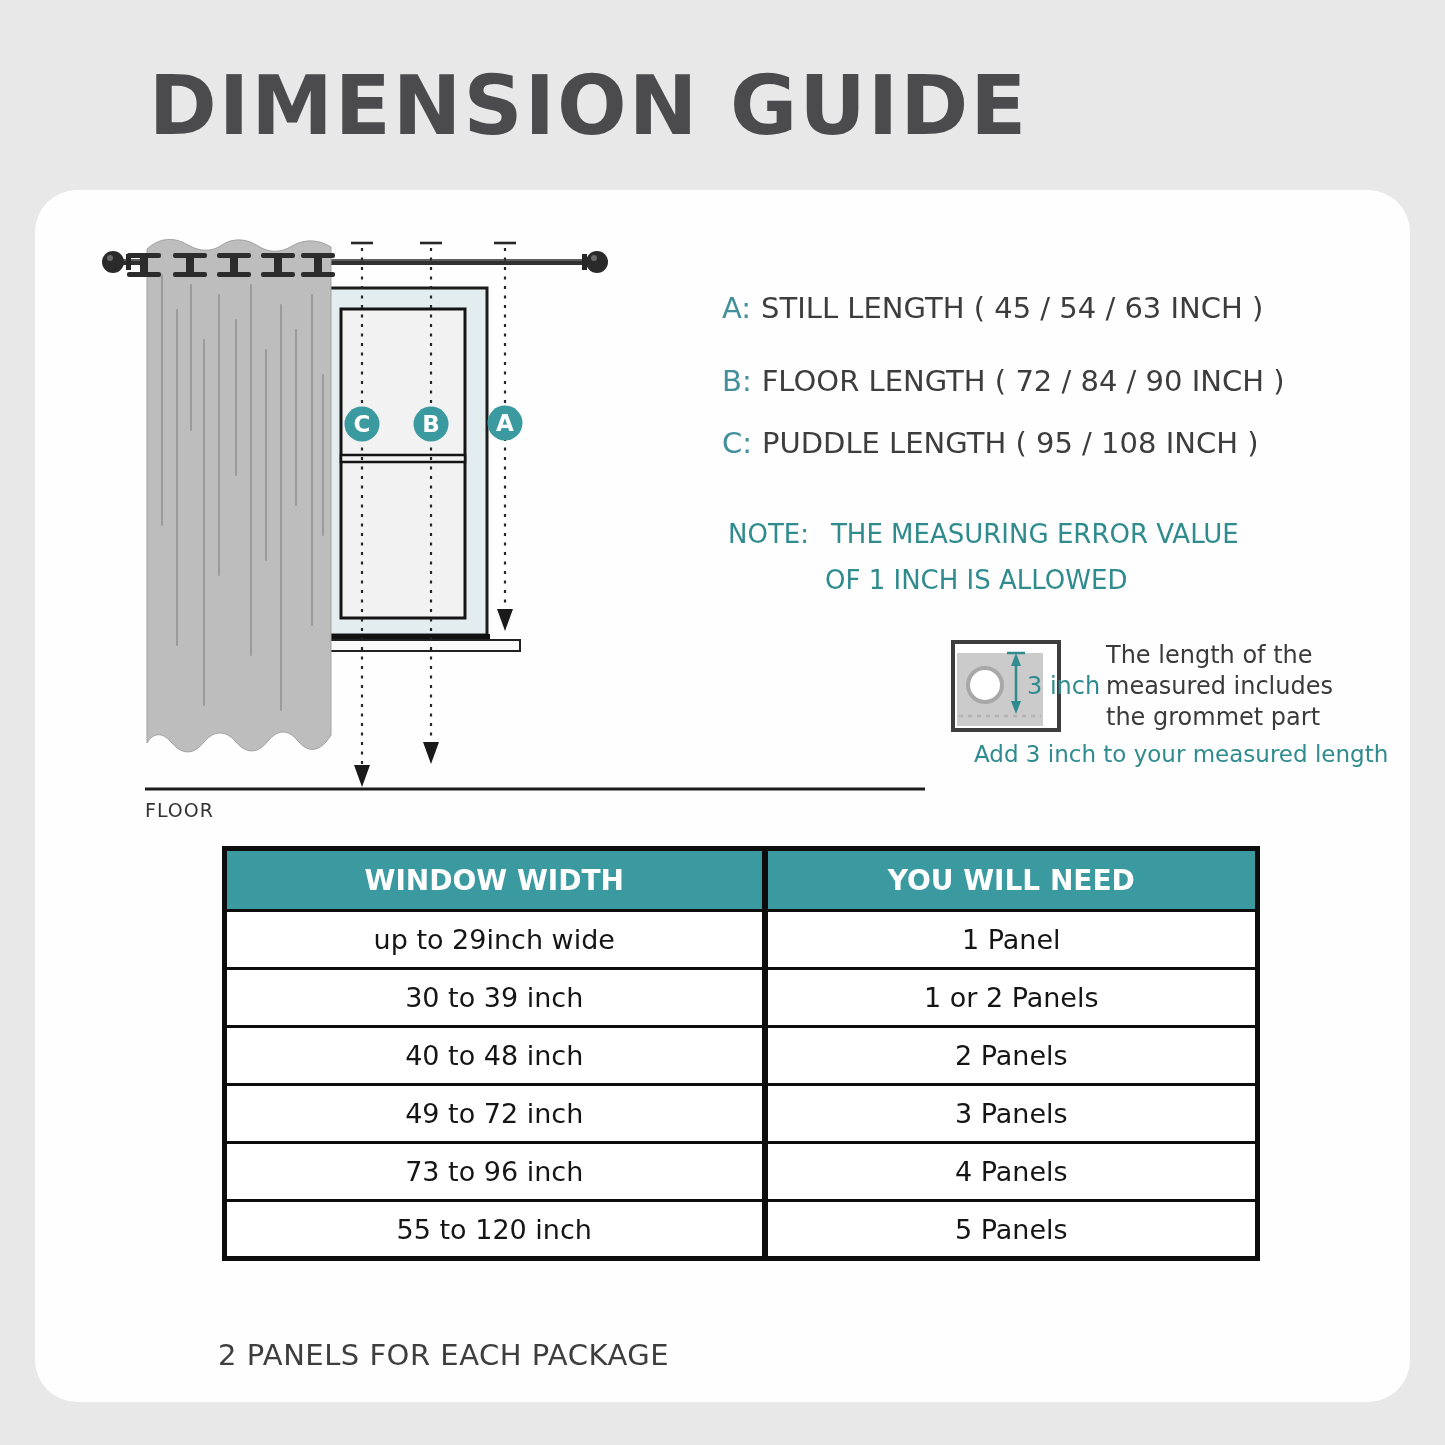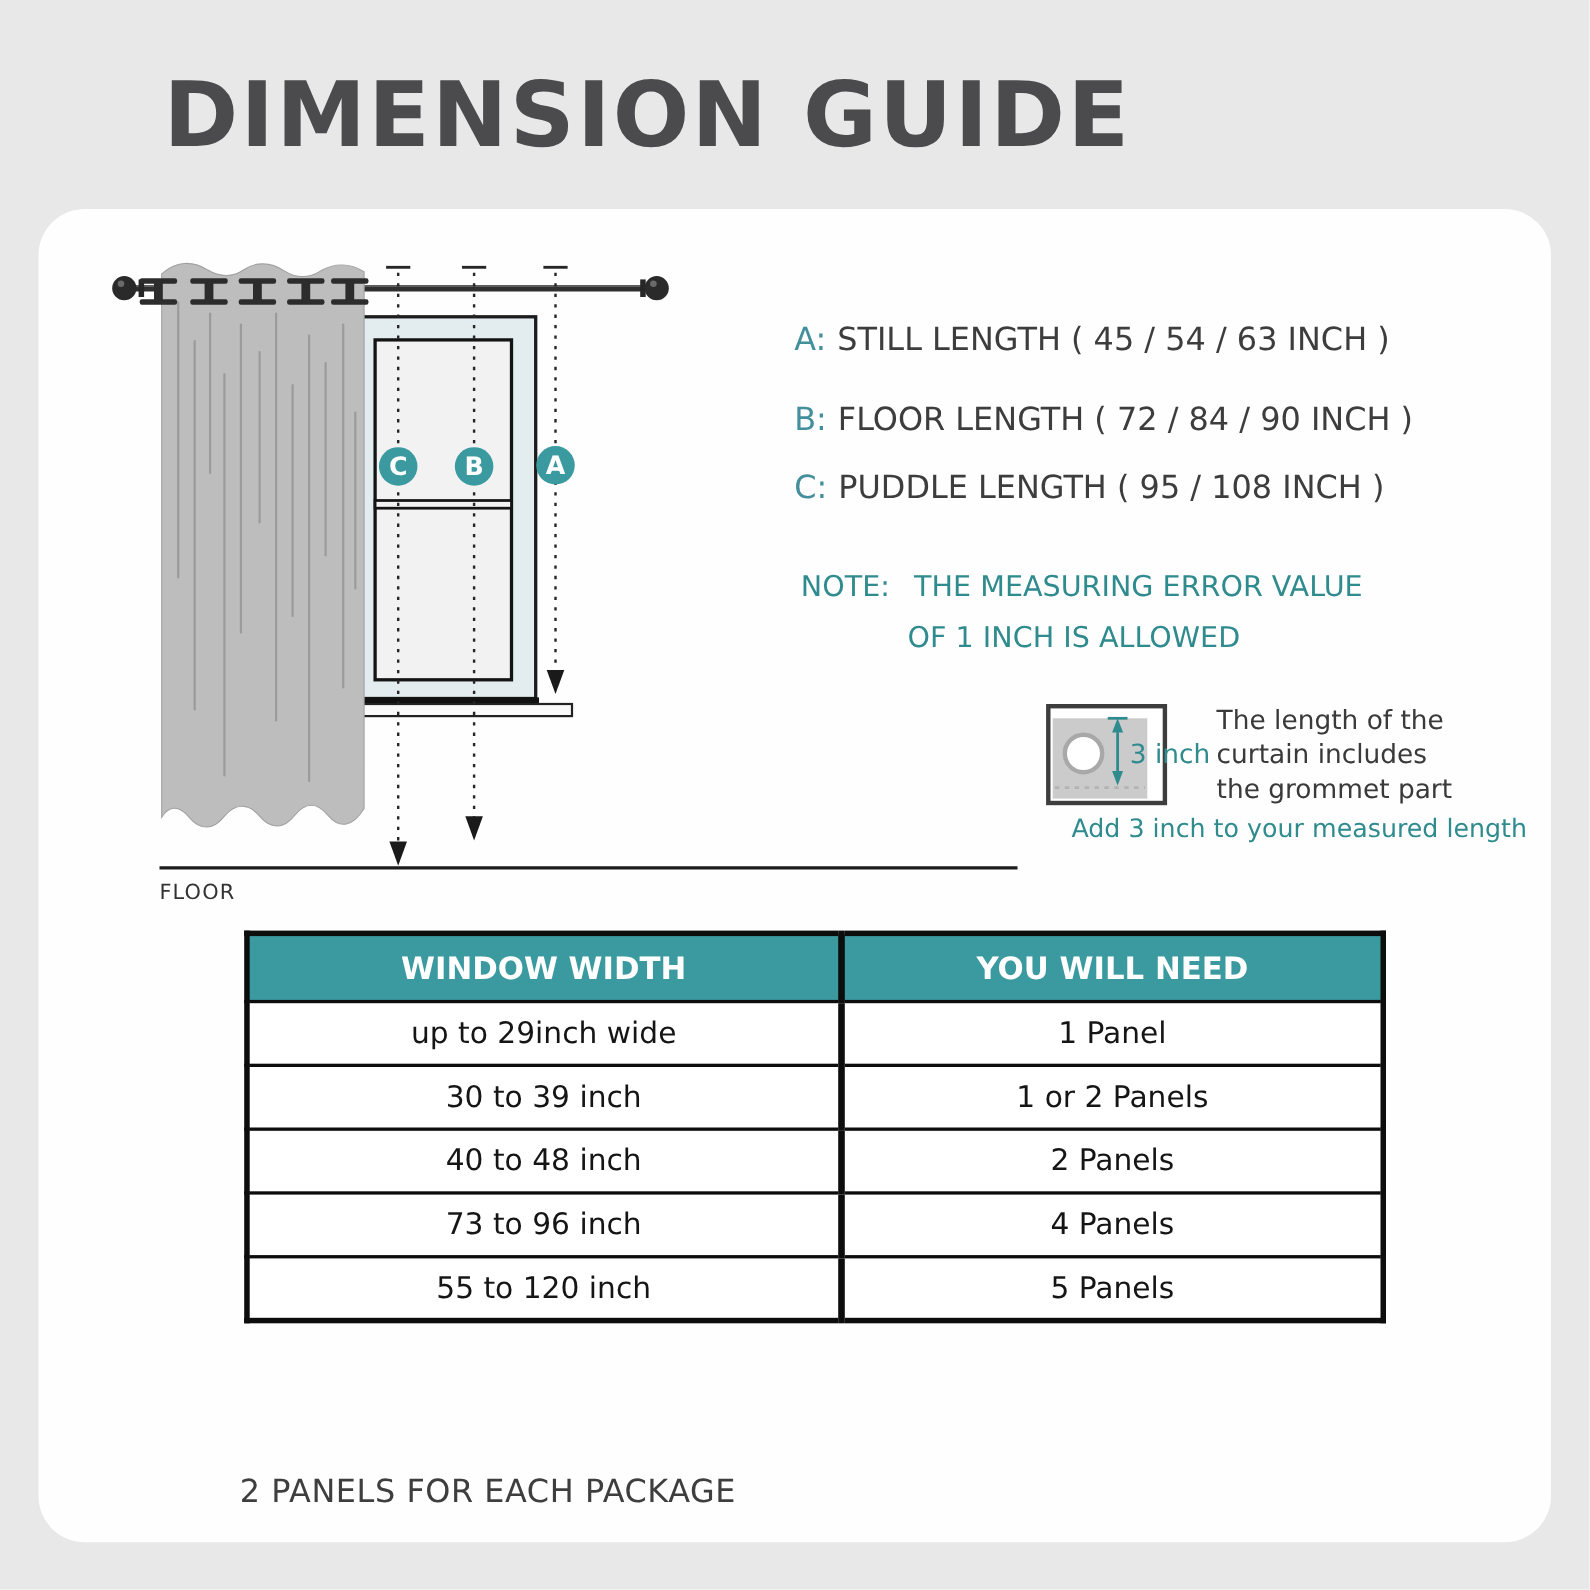--- a/index.html
+++ b/index.html
@@ -177,21 +177,21 @@
   </g>
   <g fill="#2f8b8e">
     <polygon points="71,17 66,30 76,30"></polygon>
     <polygon points="71,78 66,65 76,65"></polygon>
   </g>
   <text x="82" y="58" font-size="24" fill="#2f8b8e">3 inch</text>
 </svg>
 
 <div class="grommet-caption">
   <div>The length of the</div>
-  <div>curtain includes</div>
+  <div>measured includes</div>
   <div>the grommet part</div>
 </div>
 <div class="grommet-tip">Add 3 inch to your measured length</div>
 
 <table class="size-table">
   <colgroup>
       <col>
       <col>
     </colgroup>
   <thead>
@@ -207,20 +207,24 @@
     </tr>
     <tr>
       <td>30 to 39 inch</td>
       <td>1 or 2 Panels</td>
     </tr>
     <tr>
       <td>40 to 48 inch</td>
       <td>2 Panels</td>
     </tr>
     <tr>
+      <td>49 to 72 inch</td>
+      <td>3 Panels</td>
+    </tr>
+    <tr>
       <td>73 to 96 inch</td>
       <td>4 Panels</td>
     </tr>
     <tr>
       <td>55 to 120 inch</td>
       <td>5 Panels</td>
     </tr>
   </tbody>
 </table>
 

